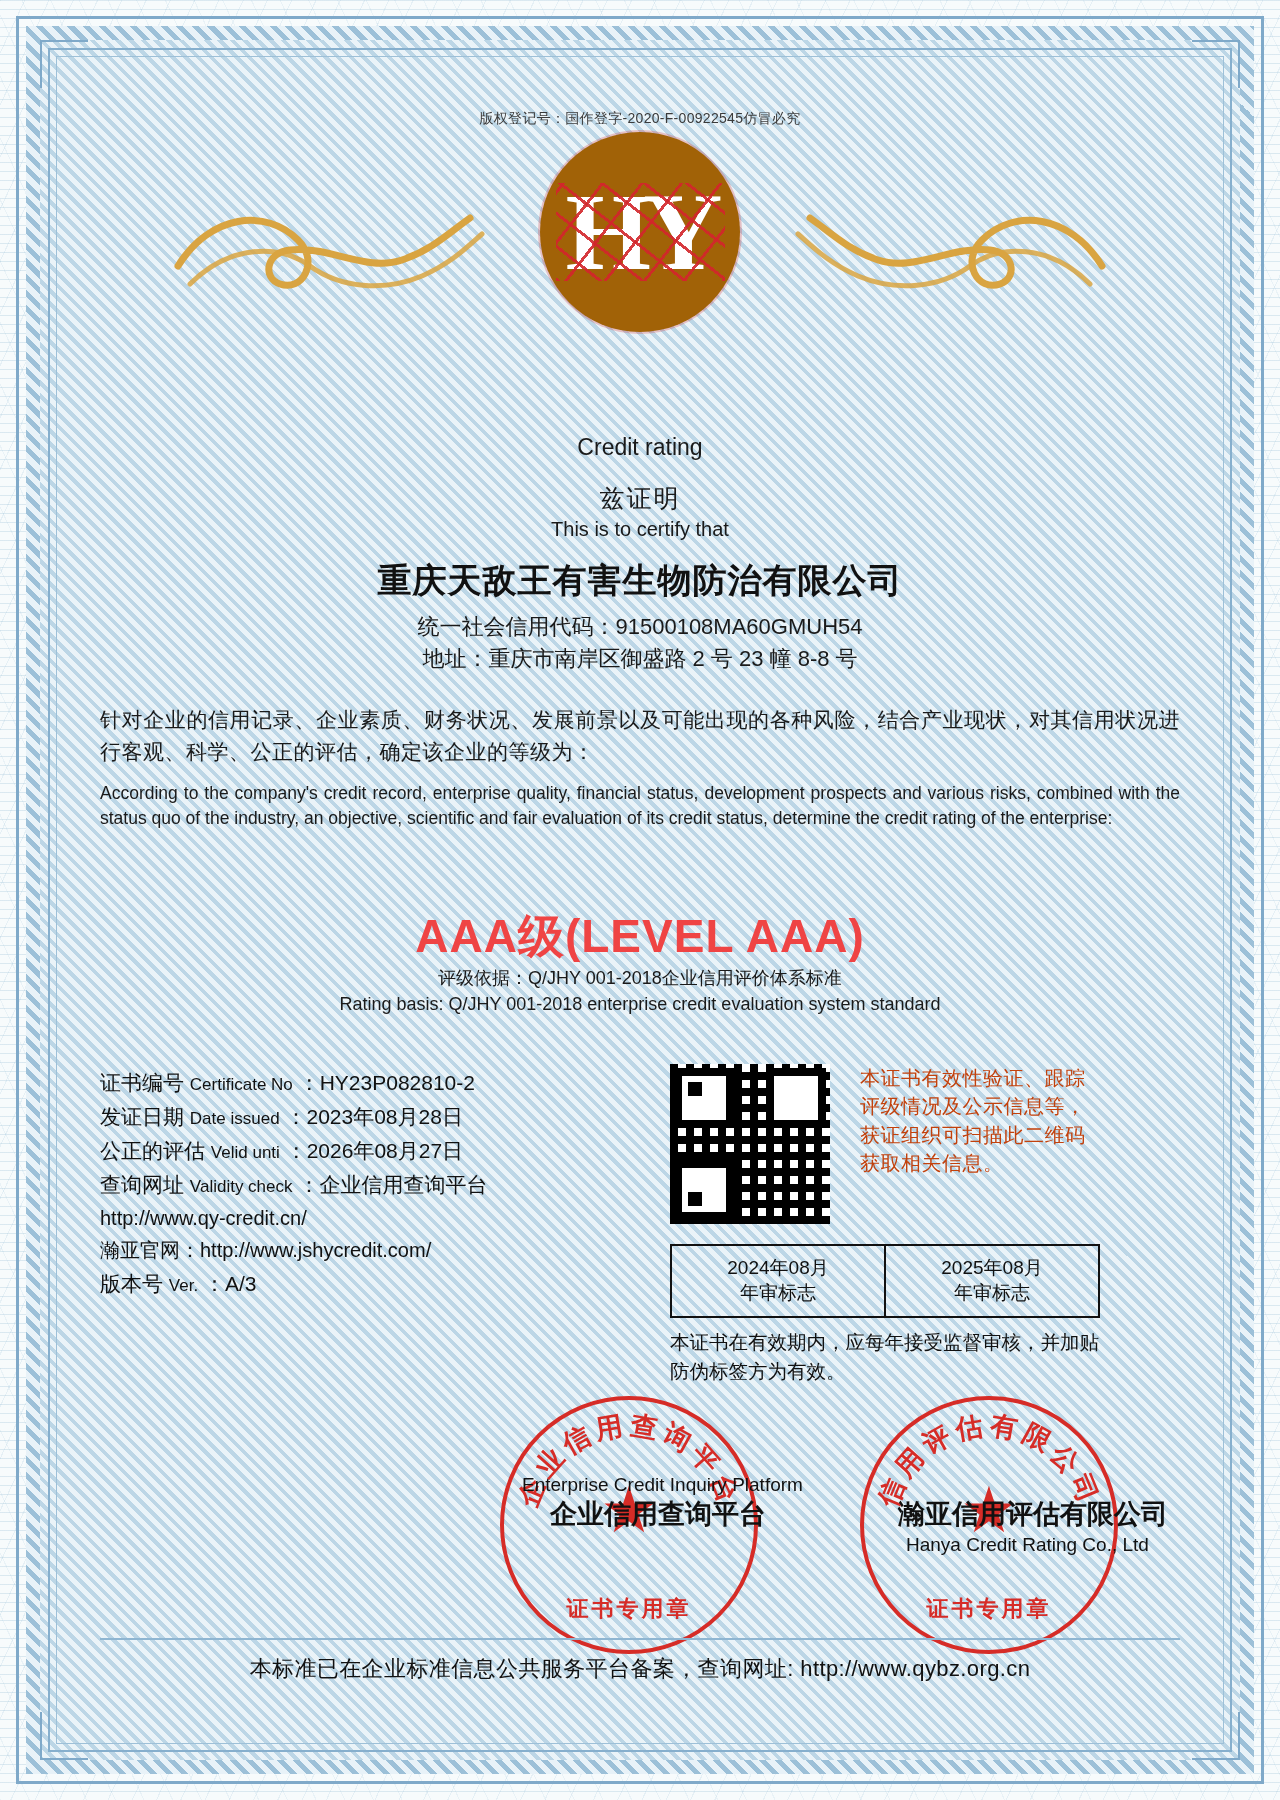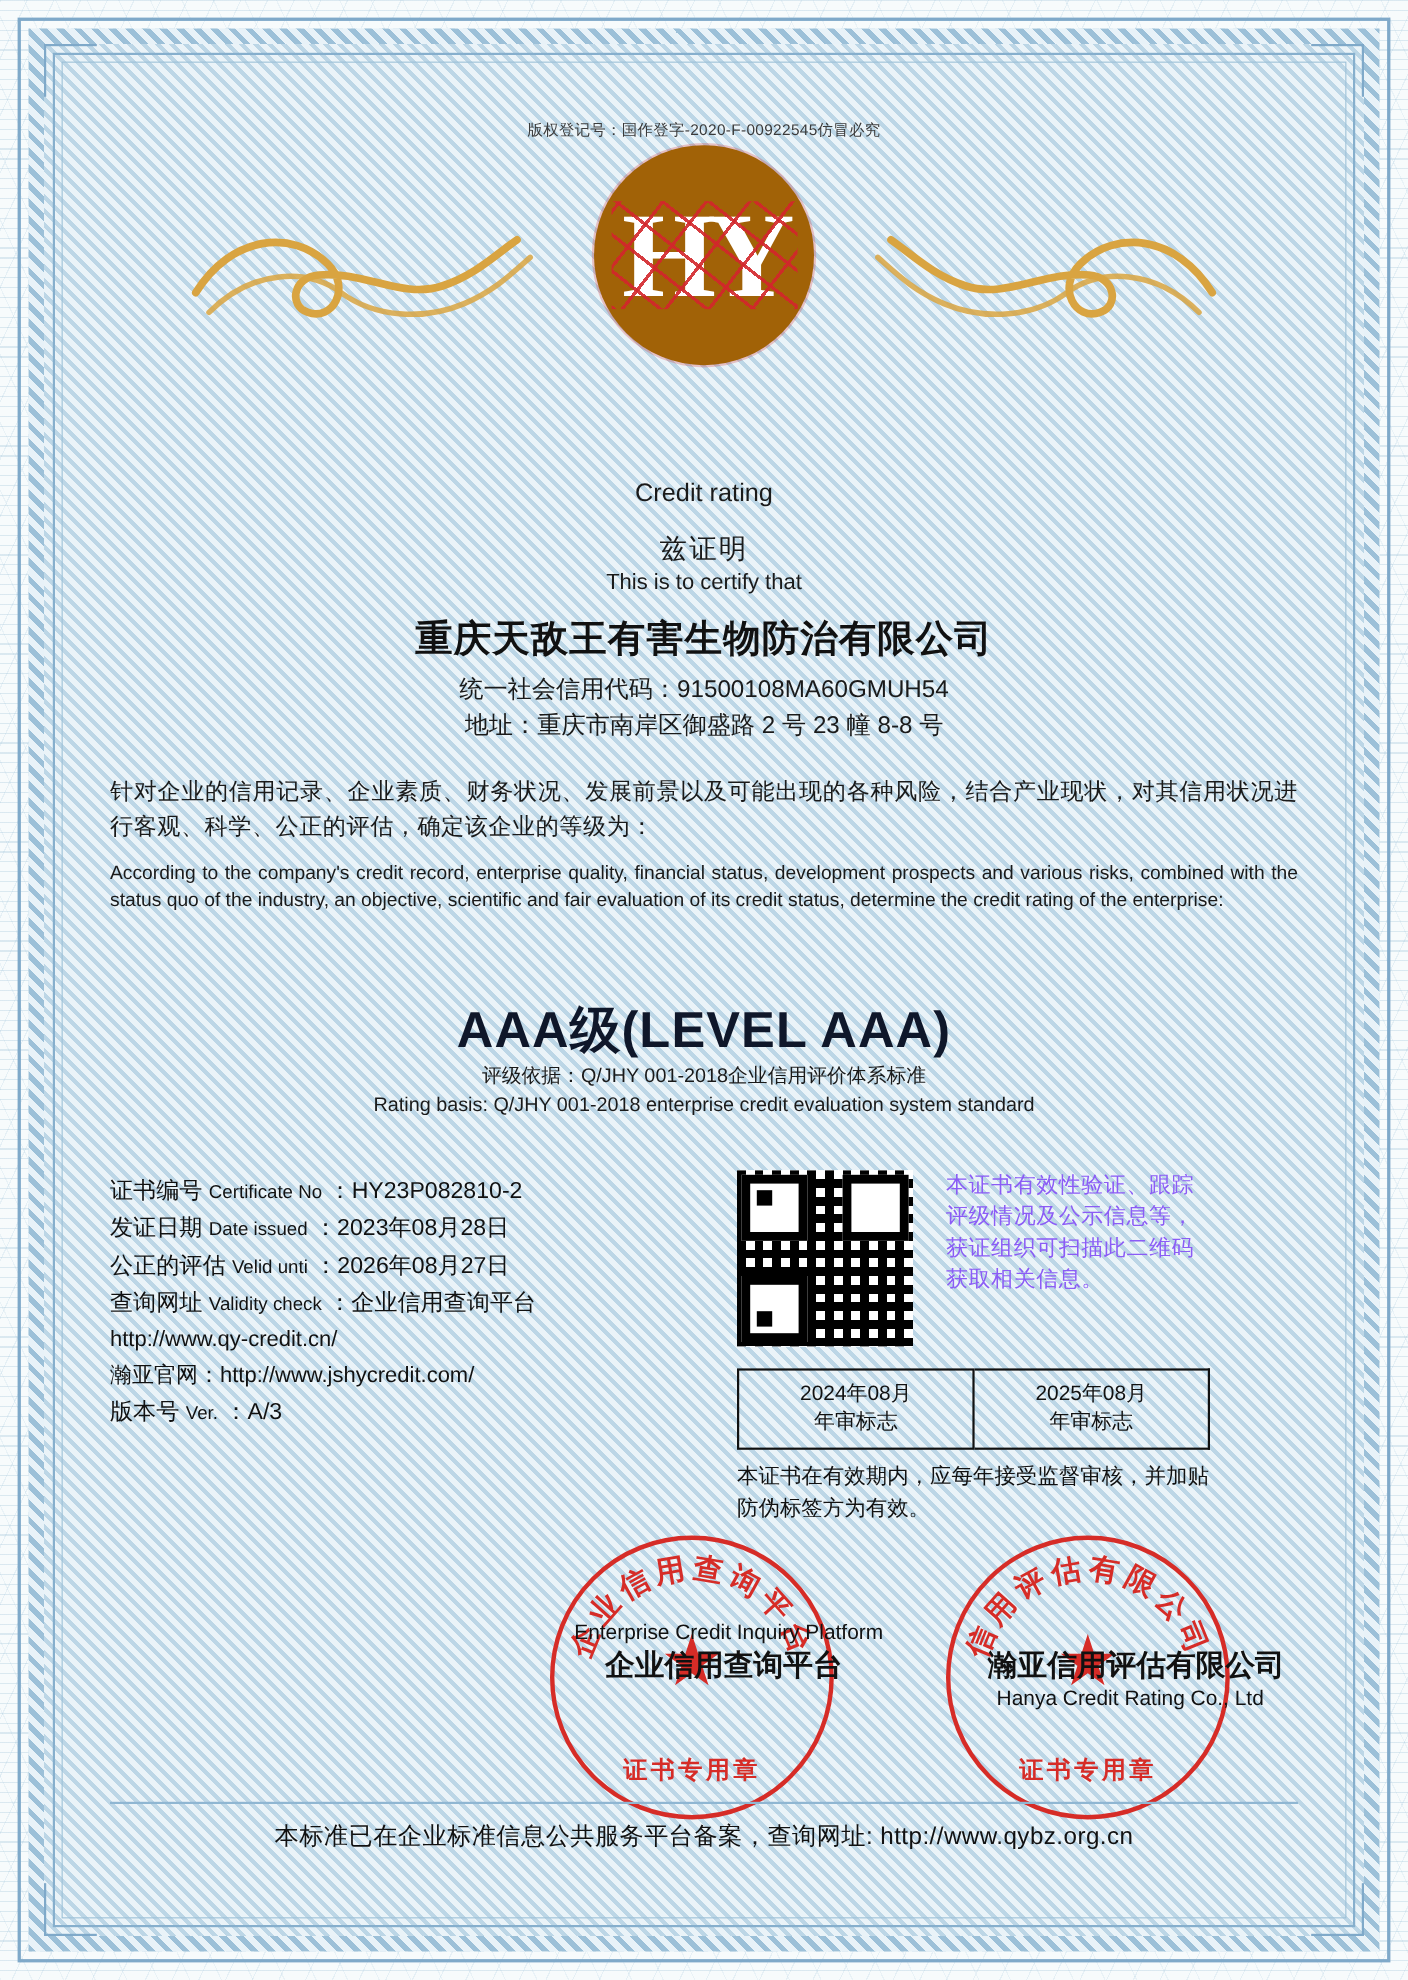--- a/index.html
+++ b/index.html
@@ -251,21 +251,21 @@
     text-align: justify;
   }
 
   .level {
     position: absolute;
     top: 840px;
     width: 100%;
     text-align: center;
     font-size: 46px;
     font-weight: bold;
-    color: #0f172a;
+    color: #ef4444;
     letter-spacing: 1px;
   }
   .basis-cn {
     position: absolute;
     top: 900px;
     width: 100%;
     text-align: center;
     font-size: 18px;
     color: #1a1a1a;
   }
@@ -332,21 +332,21 @@
     width: 14px; height: 14px;
     background: #000;
   }
 
   .qr-note {
     position: absolute;
     left: 790px;
     top: 998px;
     width: 240px;
     font-size: 20px;
-    color: #8b5cf6;
+    color: #c2410c;
     line-height: 1.42;
     letter-spacing: .5px;
   }
 
   .audit-row {
     position: absolute;
     left: 600px;
     top: 1178px;
     width: 430px;
     height: 74px;

